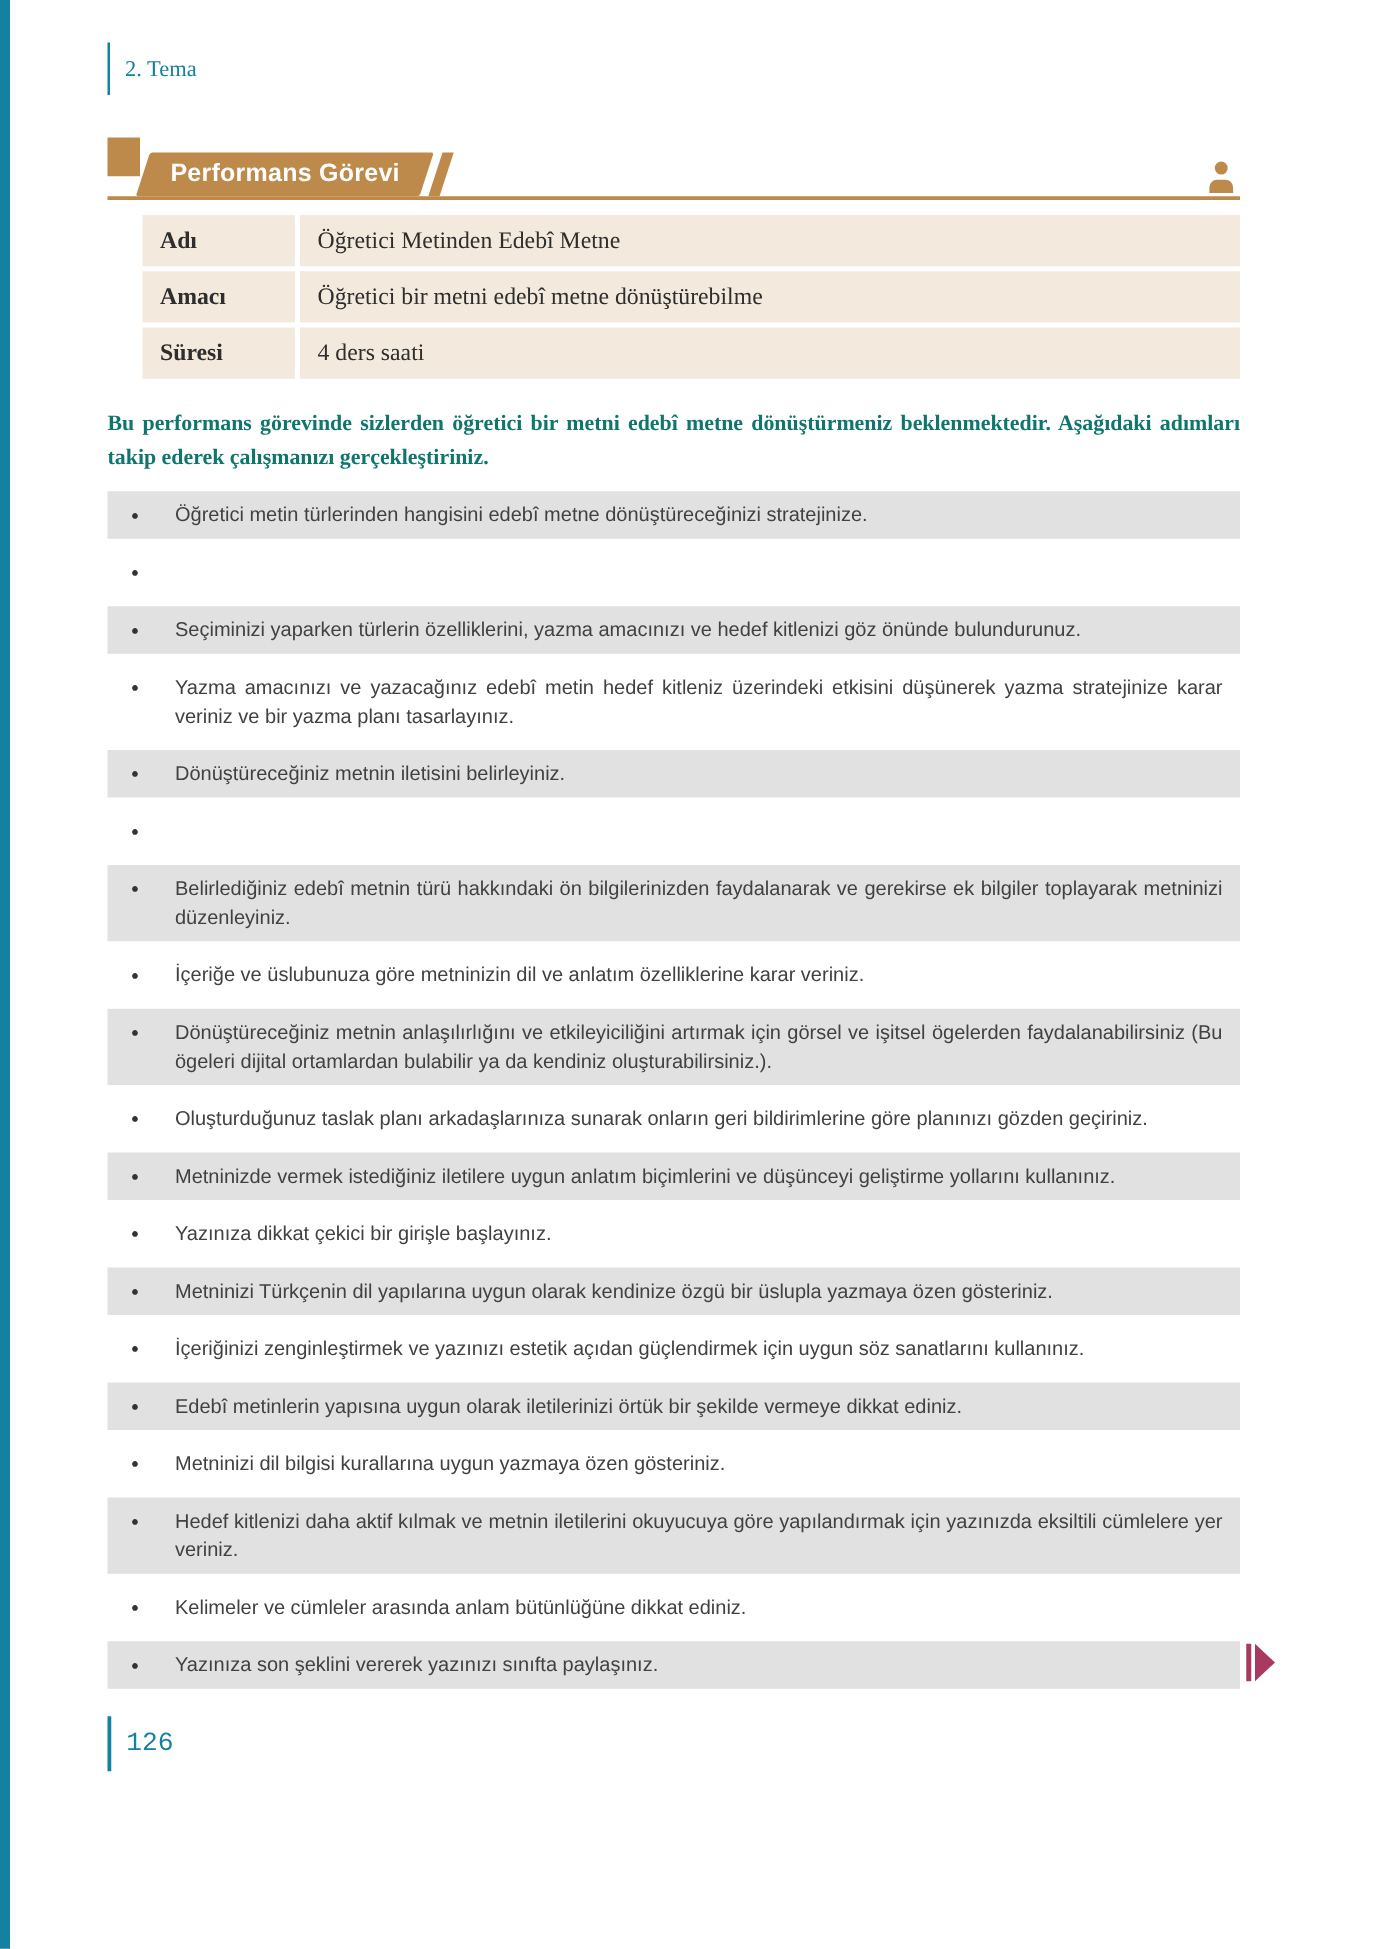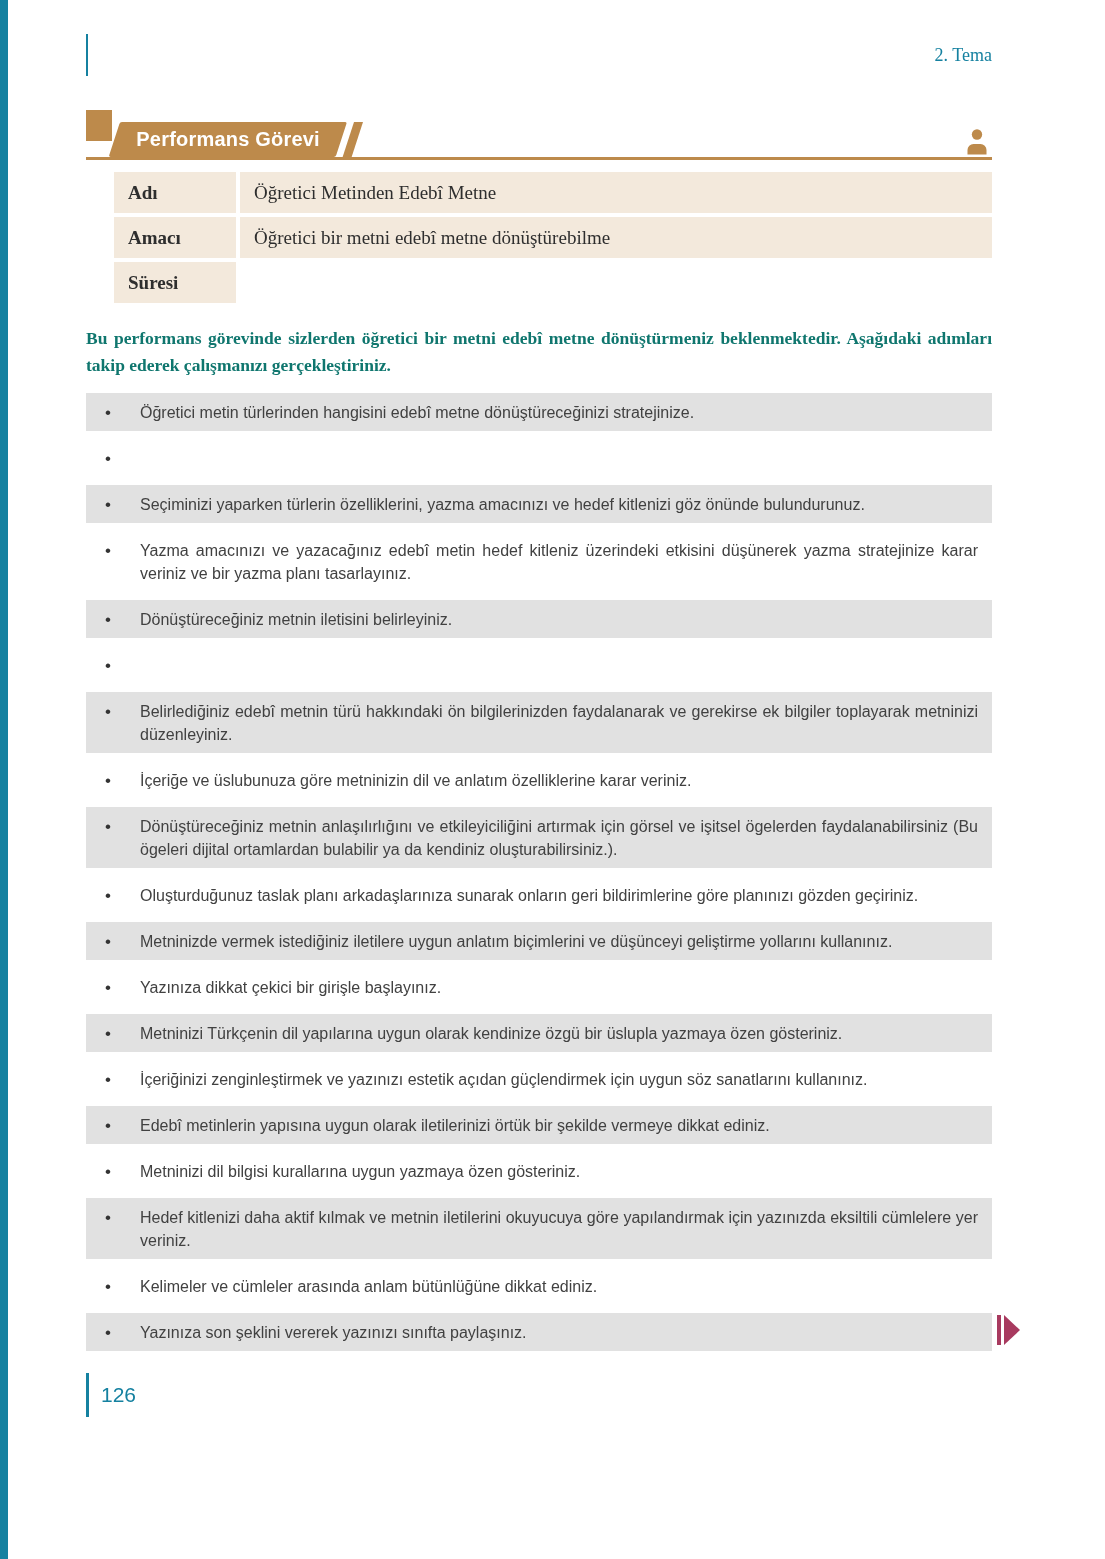--- a/index.html
+++ b/index.html
@@ -26,21 +26,21 @@
   .content{
     position:absolute;left:86px;top:0;width:906px;
   }
   
   .tema{
     margin-top:34px;height:42px;
     border-left:2px solid var(--teal);
     padding-left:12px;
     display:flex;align-items:center;
     font-family:"Liberation Serif", serif;
-    font-size:18px;color:var(--teal);justify-content:flex-end;
+    font-size:18px;color:var(--teal);
   }
   
   .banner-row{position:relative;height:50px;margin-top:34px;}
   .banner-square{
     position:absolute;left:0;top:0;width:26px;height:31px;
     background:var(--brown);
   }
   .banner-main{
     position:absolute;left:34px;top:12px;height:35px;
     padding:0 22px;
@@ -121,21 +121,21 @@
     width:0;height:0;
     border-top:15px solid transparent;
     border-bottom:15px solid transparent;
     border-left:16px solid var(--arrow);
   }
   
   .footer{
     margin-top:22px;height:44px;
     border-left:3px solid var(--teal);
     padding-left:12px;
-    display:flex;align-items:center;
+    display:flex;align-items:center;font-family:Liberation Mono, monospace;
   }
   .pnum{color:var(--teal);font-size:21px;}
 </style>
 </head>
 <body>
 
 <div class="leftbar"></div>
 
 <div class="content">
 
@@ -155,20 +155,21 @@
     </svg>
     <div class="banner-rule"></div>
   </div>
 
   <div class="task-table">
     <div class="t-cell t-label">Adı</div>
     <div class="t-cell t-value">Öğretici Metinden Edebî Metne</div>
     <div class="t-cell t-label">Amacı</div>
     <div class="t-cell t-value">Öğretici bir metni edebî metne dönüştürebilme</div>
     <div class="t-cell t-label">Süresi</div>
+    <div class="t-cell t-value">4 ders saati</div>
   </div>
 
   <p class="intro">Bu performans görevinde sizlerden öğretici bir metni edebî metne dönüştürmeniz beklenmektedir. Aşağıdaki adımları takip ederek çalışmanızı gerçekleştiriniz.</p>
 
   <div class="steps" id="steps">
 
     <div class="step gray">
         <span class="bullet">•</span>
         <span class="step-text">Öğretici metin türlerinden hangisini edebî metne dönüştüreceğinizi stratejinize.</span>
       </div>

